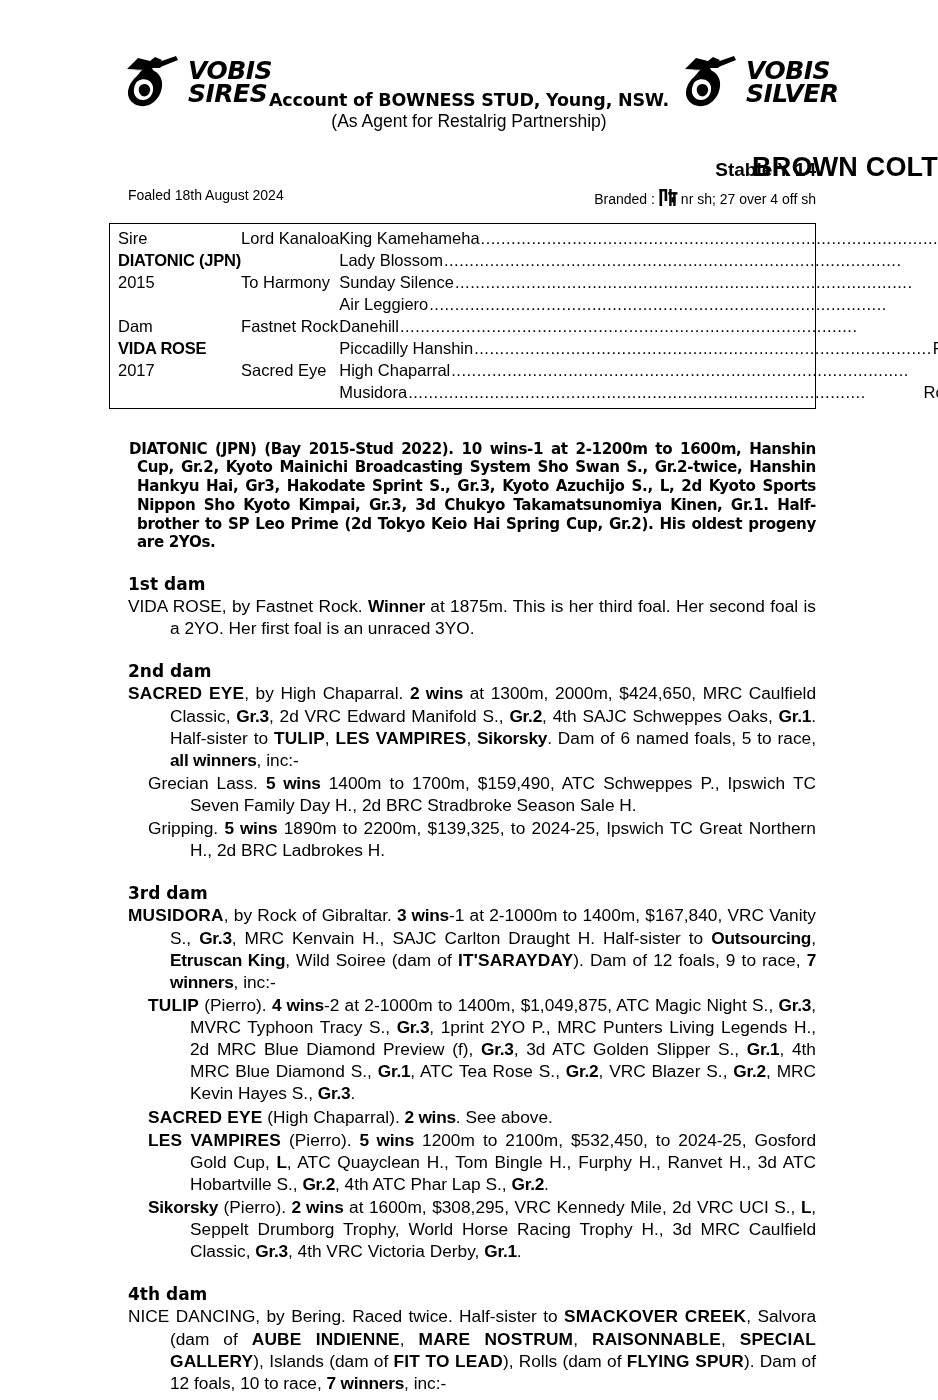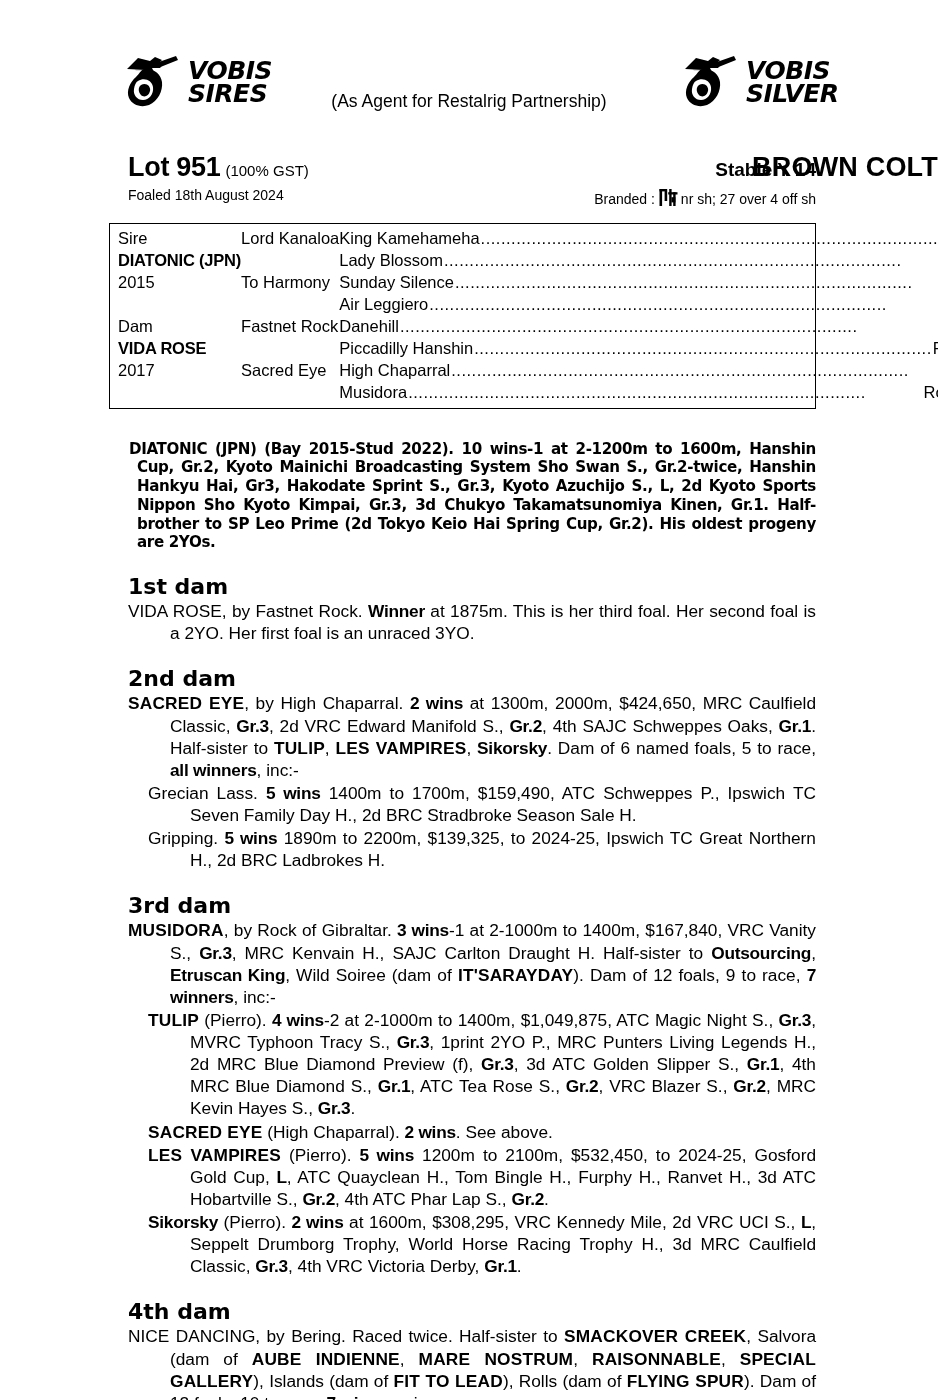--- a/index.html
+++ b/index.html
@@ -174,21 +174,21 @@
     text-align: justify;
     letter-spacing: -0.35px;
     text-indent: -8px;
   }
 
   
   .dam-head {
     margin: 22px 0 0 128px;
     font-family: "DejaVu Sans", sans-serif;
     font-weight: 700;
-    font-size: 22px;
+    font-size: 17px;
   }
   .para {
     margin: 1px 122px 0 128px;
     font-size: 17.3px;
     line-height: 1.28;
     text-align: justify;
     padding-left: 42px;
     text-indent: -42px;
   }
   b, strong { font-weight: 700; letter-spacing: -0.25px; }
@@ -225,28 +225,26 @@
         <path fill="#000" d="M17 30 C22 27 27 31 26 36 C25 41 20 43 17 40 C14 37 14 32 17 30 Z"></path>
         <path fill="#000" d="M32 8 L52 1 L54 5 L34 13 Z"></path>
       </svg>
       <div class="logo-words">
         <span class="l1">VOBIS</span>
         <span class="l2">SILVER</span>
       </div>
     </div>
 
     <div class="acct-block">
+      <div class="acct-line1">Account of BOWNESS STUD, Young, NSW.</div>
       <div class="acct-line2">(As Agent for Restalrig Partnership)</div>
     </div>
   </div>
 
   <div class="lotline">
-    <div class="lot-left">
-      <span class="lot-num">Lot 951</span><span class="lot-gst">(100% GST)</span>
-    </div>
     <div class="lot-center">BROWN COLT</div>
     <div class="lot-right">Stable Y 14</div>
   </div>
 
   <div class="foaledline">
     <div class="foaled-left">Foaled 18th August 2024</div>
     <div class="foaled-right">
       <span>Branded :</span>
       <span class="brand-glyph">
         <svg viewBox="0 0 19 17" width="19" height="17">

